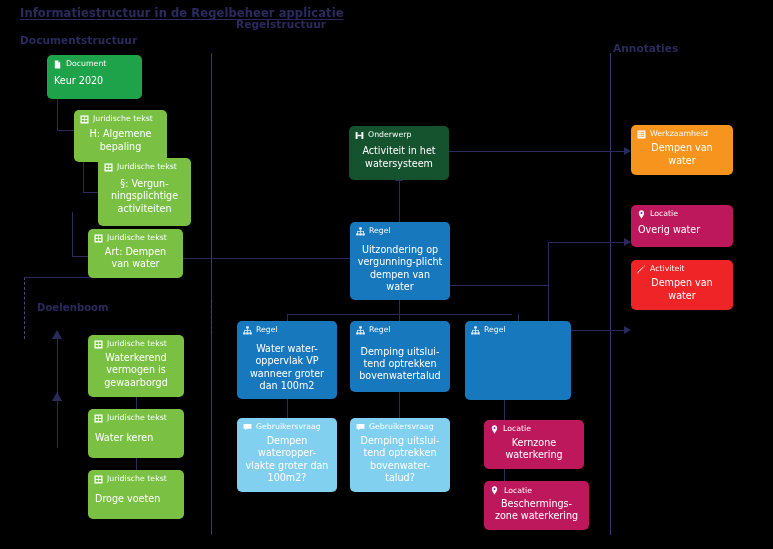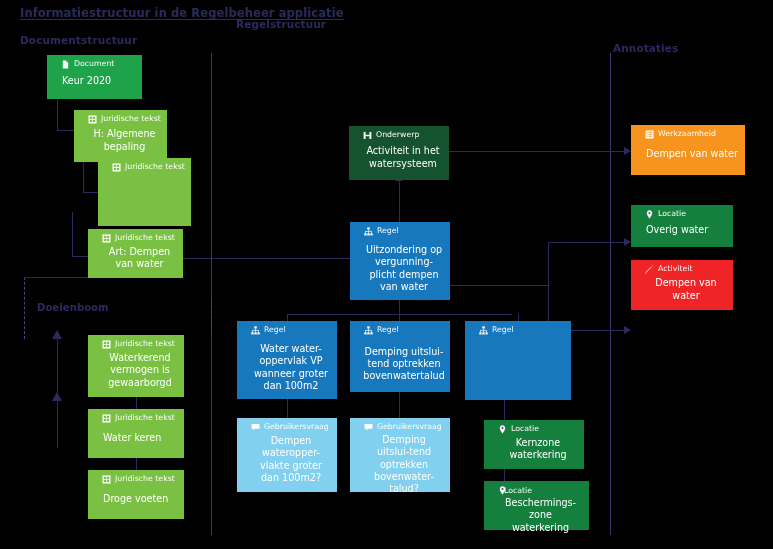--- a/index.html
+++ b/index.html
@@ -46,22 +46,22 @@
   .arrow.up{
     border-left:4px solid transparent;border-right:4px solid transparent;
     border-bottom:7px solid #2b2a5e;
   }
   .bigarrow{position:absolute;width:0;height:0;
     border-left:5px solid transparent;border-right:5px solid transparent;
     border-bottom:9px solid #2b2a5e;}
 
   
   .node{
-    position:absolute;border-radius:0;box-sizing:border-box;
-    padding:5px 6px 7px 14px;
+    position:absolute;border-radius:5px;box-sizing:border-box;
+    padding:5px 6px 7px 6px;
     display:flex;flex-direction:column;
   }
   .node .hdr{
     display:flex;align-items:center;gap:4px;
     font-size:7.8px;line-height:1.1;white-space:nowrap;
     opacity:.97;
   }
   .node .hdr .ico{
     display:inline-flex;align-items:center;justify-content:center;
     width:9px;height:9px;flex:0 0 9px;
@@ -73,21 +73,21 @@
     padding:2px 1px 0 1px;
   }
   .node.left .body{justify-content:flex-start;text-align:left;}
 
   
   .c-doc   {background:#1fa34a;color:#fff;}
   .c-jur   {background:#7ac143;color:#fff;}
   .c-onder {background:#14532d;color:#fff;}
   .c-regel {background:#1878bd;color:#fff;gap:6px;}
   .c-vraag {background:#82d0ef;color:#fff;}
-  .c-loc   {background:#15803d;color:#fff;}
+  .c-loc   {background:#be185d;color:#fff;}
   .c-werk  {background:#f7941e;color:#fff;}
   .c-act   {background:#ee2427;color:#fff;}
 </style>
 </head>
 <body>
 
 <div id="canvas">
 
   <div class="title">Informatiestructuur in de Regelbeheer applicatie</div>
 
@@ -182,20 +182,21 @@
         <svg viewBox="0 0 10 10" width="9" height="9">
             <rect x="0.5" y="0.5" width="9" height="9" fill="#fff"></rect>
             <rect x="2" y="2" width="2.6" height="2.4" fill="#7ac143"></rect>
             <rect x="5.4" y="2" width="2.6" height="2.4" fill="#7ac143"></rect>
             <rect x="2" y="5.4" width="2.6" height="2.4" fill="#7ac143"></rect>
             <rect x="5.4" y="5.4" width="2.6" height="2.4" fill="#7ac143"></rect>
           </svg>
       </span>
       <span>Juridische tekst</span>
     </div>
+    <div class="body">§: Vergun-ningsplichtige activiteiten</div>
   </div>
 
   <div class="node c-jur" style="left:88px;top:229px;width:95px;height:49px;">
     <div class="hdr">
       <span class="ico">
         <svg viewBox="0 0 10 10" width="9" height="9">
             <rect x="0.5" y="0.5" width="9" height="9" fill="#fff"></rect>
             <rect x="2" y="2" width="2.6" height="2.4" fill="#7ac143"></rect>
             <rect x="5.4" y="2" width="2.6" height="2.4" fill="#7ac143"></rect>
             <rect x="2" y="5.4" width="2.6" height="2.4" fill="#7ac143"></rect>
@@ -392,21 +393,21 @@
             <path d="M5 0.4c-1.7 0-3 1.3-3 3 0 2.2 3 6.2 3 6.2s3-4 3-6.2c0-1.7-1.3-3-3-3z" fill="#fff"></path>
             <circle cx="5" cy="3.4" r="1.1" fill="#7326ab"></circle>
           </svg>
       </span>
       <span></span>
       <span style="position:absolute;left:20px;top:6px;font-size:7.8px;">Locatie</span>
     </div>
     <div class="body">Beschermings-zone waterkering</div>
   </div>
 
-  <div class="node c-werk" style="left:631px;top:125px;width:114px;height:50px;">
+  <div class="node c-werk" style="left:631px;top:125px;width:102px;height:50px;">
     <div class="hdr">
       <span class="ico">
         <svg viewBox="0 0 10 10" width="9" height="9">
             <rect x="0.5" y="0.5" width="9" height="9" fill="#fff"></rect>
             <rect x="1.7" y="2" width="1.2" height="1" fill="#f7941e"></rect>
             <rect x="3.8" y="2" width="4.2" height="1" fill="#f7941e"></rect>
             <rect x="1.7" y="4.2" width="1.2" height="1" fill="#f7941e"></rect>
             <rect x="3.8" y="4.2" width="4.2" height="1" fill="#f7941e"></rect>
             <rect x="1.7" y="6.4" width="1.2" height="1" fill="#f7941e"></rect>
             <rect x="3.8" y="6.4" width="4.2" height="1" fill="#f7941e"></rect>

